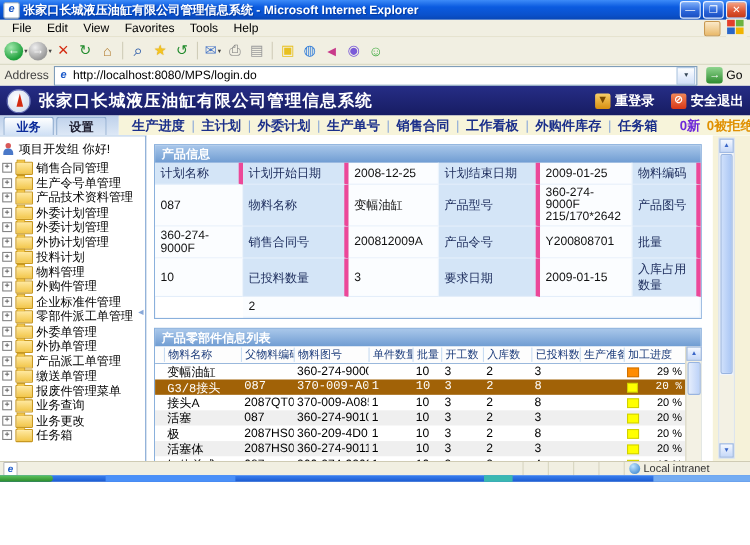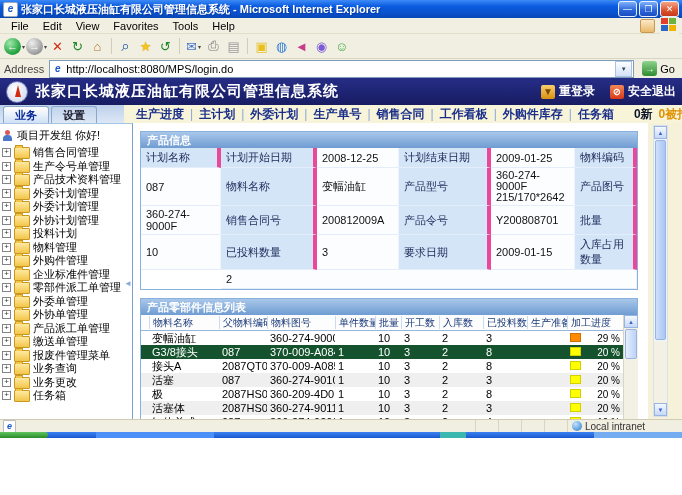--- a/index.html
+++ b/index.html
@@ -44,29 +44,29 @@
   .app-header{height:27px;background:linear-gradient(180deg,#262d86,#171c62);display:flex;align-items:center;padding:0 6px;gap:7px;}
   .logo{width:20px;height:20px;border-radius:50%;background:radial-gradient(circle at 40% 35%,#ffffff,#c8d4ea);border:1px solid #6a74b8;position:relative;flex:0 0 auto;}
   .logo::after{content:"";position:absolute;left:8px;top:3px;width:0;height:0;border-left:3px solid transparent;border-right:3px solid transparent;border-bottom:12px solid #d42a10;}
   .app-title{color:#fff;font-size:15px;font-weight:bold;letter-spacing:1px;flex:1;white-space:nowrap;overflow:hidden;}
   .hdr-act{display:flex;align-items:center;color:#fff;font-weight:bold;font-size:12px;gap:4px;cursor:pointer;margin-left:8px;white-space:nowrap;}
   .act-icon{width:14px;height:14px;border-radius:2px;display:flex;align-items:center;justify-content:center;font-size:10px;}
   .act-icon.key{background:linear-gradient(#f8cf6a,#d89010);color:#fff;}
   .act-icon.exit{background:linear-gradient(#f08858,#d83818);color:#fff;}
   
   .tabnav{height:18px;display:flex;}
-  .side-tabs{width:124px;background:linear-gradient(180deg,#bdd0ea,#dde8f6);display:flex;align-items:flex-end;padding-left:3px;gap:2px;box-sizing:border-box;}
+  .side-tabs{width:108px;background:linear-gradient(180deg,#bdd0ea,#dde8f6);display:flex;align-items:flex-end;padding-left:3px;gap:2px;box-sizing:border-box;}
   .tab{height:16px;padding:0 11px;display:flex;align-items:center;font-weight:bold;font-size:11px;color:#223;
        background:linear-gradient(180deg,#ececе4,#c9c9c0);border:1px solid #8aa8cc;border-bottom:none;border-radius:3px 3px 0 0;cursor:pointer;white-space:nowrap;}
   .tab.active{background:linear-gradient(180deg,#ffffff,#cfe0f5);color:#0a2a9a;}
   .nav-bar{flex:1;background:#f7f4da;display:flex;align-items:center;padding-left:12px;font-weight:bold;color:#1b2f8a;font-size:12px;white-space:nowrap;overflow:hidden;}
   .nav-item{display:flex;align-items:center;}
   .nav-link{cursor:pointer;}
   .nav-sep{color:#8aa8d8;margin:0 6px;font-weight:normal;}
-  .badge-new{color:#0f172a;margin-left:8px;}
+  .badge-new{color:#6d28d9;margin-left:8px;}
   .badge-rej{color:#e09000;margin-left:6px;}
   
   .body-row{position:relative;height:296px;display:flex;background:#fff;overflow:hidden;}
   .sidebar{width:133px;flex:0 0 133px;border-right:1px solid #7aa0d0;border-top:1px solid #a8c4e4;background:#fff;position:relative;overflow:hidden;box-sizing:border-box;}
   .greeting{display:flex;align-items:center;gap:4px;padding:4px 2px 3px 2px;}
   .person-icon{width:11px;height:12px;position:relative;flex:0 0 auto;}
   .person-icon::before{content:"";position:absolute;left:3px;top:0;width:5px;height:5px;border-radius:50%;background:#d85858;}
   .person-icon::after{content:"";position:absolute;left:1px;top:5px;width:9px;height:6px;border-radius:4px 4px 0 0;background:#4a78c8;}
   .tree{padding-left:2px;}
   .tree-item{display:flex;align-items:center;gap:3px;height:13.5px;cursor:pointer;white-space:nowrap;}
@@ -89,23 +89,23 @@
   .ig-v{background:#fbfdff;color:#111;border-right:1px solid #edf4fc;}
   .ig-v.pre{white-space:pre-line;line-height:11px;}
   .ig-v.span5{grid-column:2/7;}
   .grid-wrap{display:flex;}
   .grid-main{width:482px;flex:0 0 482px;}
   .cols-header{display:flex;height:15px;background:#fdfdfd;border-bottom:1px solid #9ab8dc;align-items:center;color:#1a3a7a;font-size:10px;}
   .th{box-sizing:border-box;padding:0 3px;white-space:nowrap;overflow:hidden;border-left:1px solid #c8dcf2;height:13px;line-height:13px;flex:0 0 auto;}
   .th:first-child{border-left:none;}
   .rows .tr{display:flex;height:14px;align-items:center;background:#fff;cursor:pointer;}
   .rows .tr:nth-child(even){background:#efefef;}
-  .rows .tr.selected{background:#14532d;color:#fff;}
+  .rows .tr.selected{background:#a16207;color:#fff;font-family:Liberation Mono, monospace;}
   .td{box-sizing:border-box;padding:0 3px;white-space:nowrap;overflow:hidden;font-size:11px;flex:0 0 auto;}
-  .prog{display:flex;align-items:flex-start;gap:16px;}
+  .prog{display:flex;align-items:center;gap:16px;}
   .pbar{display:inline-block;height:9px;border:1px solid rgba(0,0,0,.18);box-sizing:border-box;}
   .prog em{font-style:normal;font-size:10px;}
   
   .pt .c0{width:8px}.pt .c1{width:70px}.pt .c2{width:48px}.pt .c3{width:68px}.pt .c4{width:40px}.pt .c5{width:26px}
   .pt .c6{width:38px}.pt .c7{width:44px}.pt .c8{width:44px}.pt .c9{width:40px}.pt .c10{width:56px}
   .hscroll{height:12px;background:#f3f1e4;display:flex;align-items:center;border-top:1px solid #d8d5c0;}
   .hs-btn{width:12px;height:12px;background:linear-gradient(#f4f8ff,#c6d8f8);border:1px solid #98b4e0;color:#3a66c8;font-size:6px;display:flex;align-items:center;justify-content:center;box-sizing:border-box;flex:0 0 auto;}
   .hs-btn.right{margin-left:auto;}
   .hs-thumb{height:10px;width:390px;margin-left:22px;background:linear-gradient(#eef4fe,#bcd2f8);border:1px solid #98b4e0;border-radius:2px;box-sizing:border-box;}
   .tvscroll{width:14px;flex:0 0 14px;display:flex;flex-direction:column;background:#f3f1e4;border-left:1px solid #d8d5c0;}

